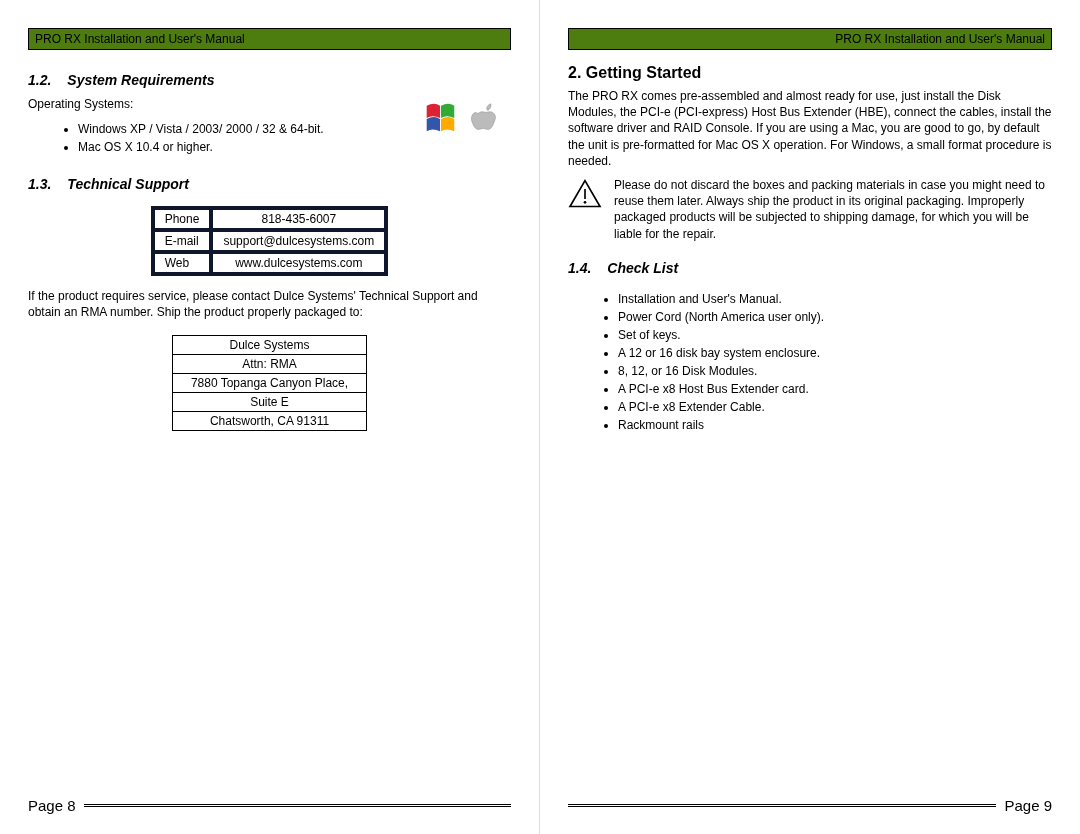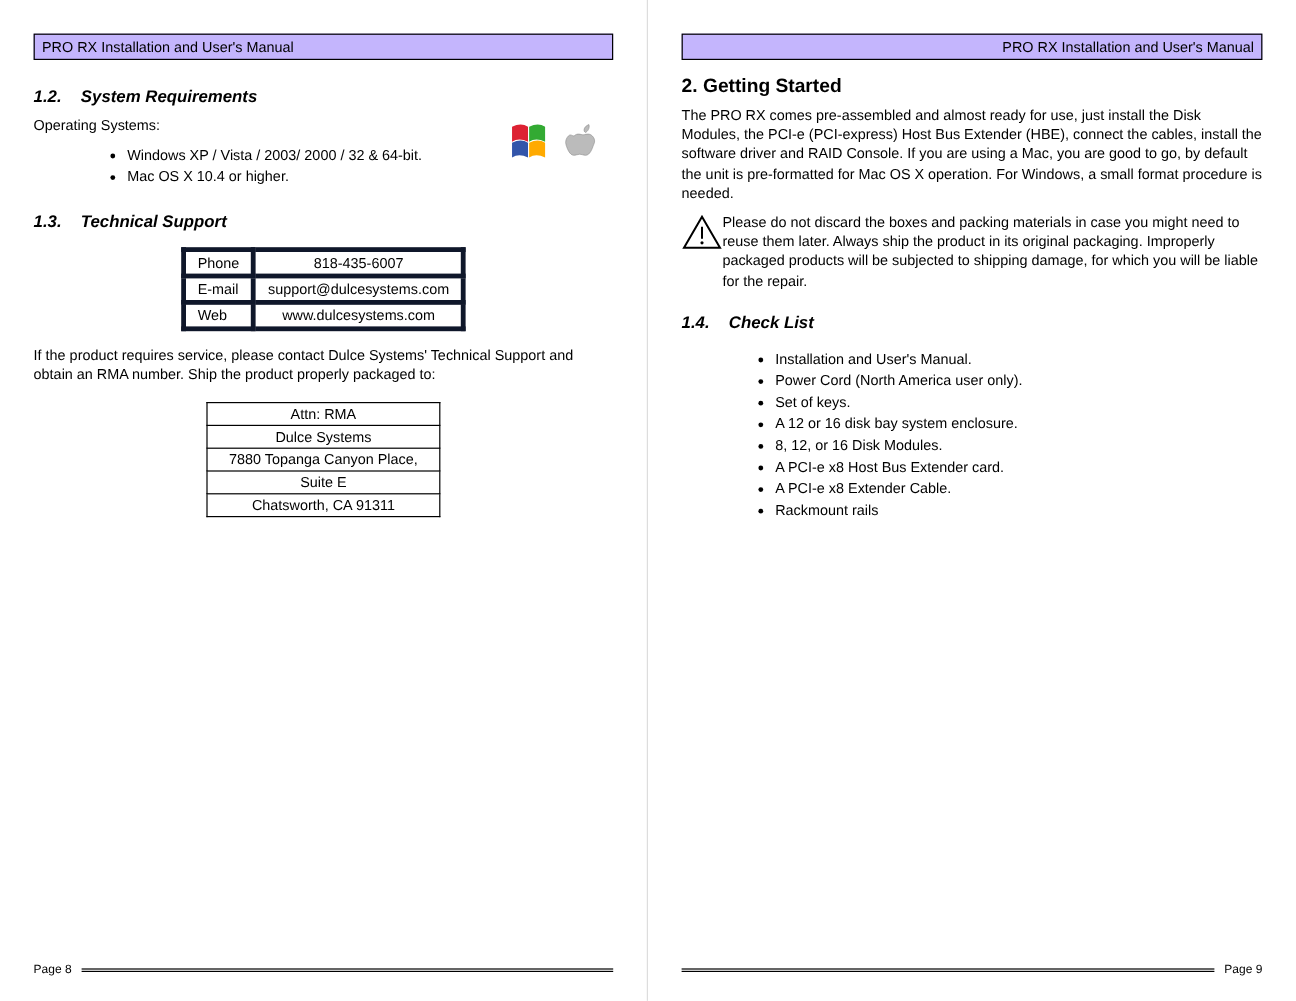--- a/index.html
+++ b/index.html
@@ -16,42 +16,42 @@
   .page {
     width: 540px;
     height: 834px;
     padding: 28px 28px 20px 28px;
     position: relative;
     display: flex;
     flex-direction: column;
   }
   .page-left { border-right: 1px solid #ddd; }
   .header-bar {
-    background: #c4b5fd;
+    background: #4d7c0f;
     border: 1px solid #000;
     padding: 3px 6px;
     font-size: 12px;
     margin-bottom: 14px;
   }
   .header-bar.right { text-align: right; }
   .section-heading {
     font-style: italic;
     font-weight: bold;
     font-size: 14px;
     margin: 8px 0 8px 0;
   }
   .section-heading .num { margin-right: 16px; }
   .chapter-heading {
     font-weight: bold;
     font-size: 16px;
     margin-bottom: 6px;
   }
   .body-text { font-size: 12px; line-height: 1.35; margin-bottom: 8px; }
   ul.bullets { list-style: disc; padding-left: 50px; margin: 6px 0 12px 0; }
-  ul.bullets li { font-size: 12px; line-height: 1.5; margin-left: 28px; }
+  ul.bullets li { font-size: 12px; line-height: 1.5; }
   .os-row { display:flex; align-items:flex-start; }
   .os-text { flex:1; }
   .os-icons { display:flex; gap:8px; padding-top:4px; padding-right:6px; }
   .win-icon, .apple-icon { width:38px; height:38px; }
   table.support {
     border-collapse: collapse;
     margin: 6px auto 12px auto;
   }
   table.support td {
     border: 4px solid #0f172a;
@@ -63,32 +63,32 @@
   table.address {
     border-collapse: collapse;
     margin: 6px auto 10px auto;
   }
   table.address td {
     border: 1px solid #000;
     padding: 2px 18px;
     font-size: 12px;
     text-align: center;
   }
-  .packaging-row { display:flex; align-items:flex-start; margin-bottom:10px; }
+  .packaging-row { display:flex; gap:12px; align-items:flex-start; margin-bottom:10px; }
   .warn-icon { flex:0 0 34px; display:flex; align-items:center; justify-content:center; padding-top:2px; }
   .warn-icon svg { width:34px; height:30px; }
   .footer {
     position: absolute;
     bottom: 20px;
     left: 28px;
     right: 28px;
     display: flex;
     align-items: center;
     gap: 8px;
-    font-size: 10px;
+    font-size: 15px;
   }
   .footer-line {
     flex: 1;
     height: 3px;
     border-top: 1px solid #000;
     border-bottom: 1px solid #000;
   }
   .footer.right { flex-direction: row-reverse; }
 </style>
 </head>
@@ -146,24 +146,24 @@
           <td>www.dulcesystems.com</td>
         </tr>
   </tbody>
     </table>
 
   <div class="body-text">If the product requires service, please contact Dulce Systems' Technical Support and obtain an RMA number.  Ship the product properly packaged to:</div>
 
   <table class="address">
     <tbody>
         <tr>
+          <td>Dulce Systems</td>
+        </tr>
+    <tr>
           <td>Attn: RMA</td>
-        </tr>
-    <tr>
-          <td>Dulce Systems</td>
         </tr>
     <tr>
           <td>7880 Topanga Canyon Place,</td>
         </tr>
     <tr>
           <td>Suite E</td>
         </tr>
     <tr>
           <td>Chatsworth, CA  91311</td>
         </tr>

